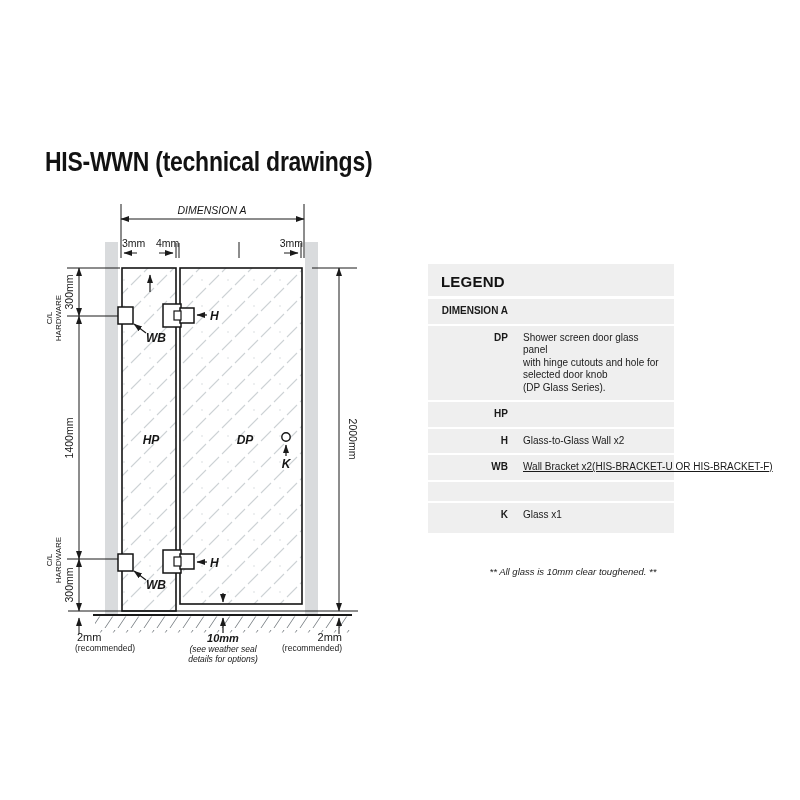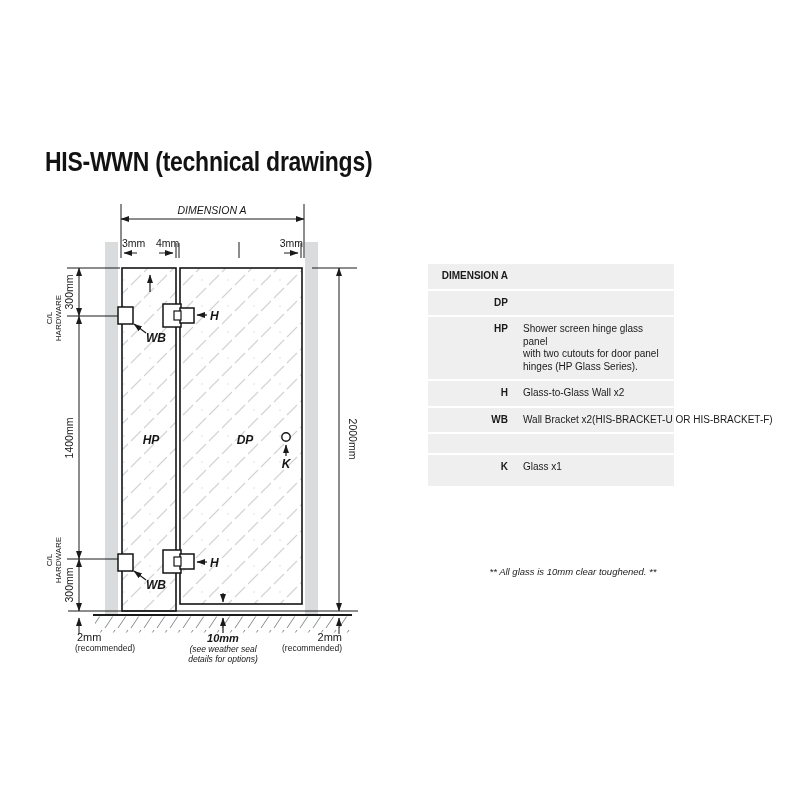--- a/index.html
+++ b/index.html
@@ -31,21 +31,21 @@
   }
   .legend-header{
     font-size:15px;font-weight:bold;letter-spacing:0.2px;color:#121212;
     padding:9px 13px 6px 13px;border-bottom:3px solid #ffffff;
   }
   .lrow{display:flex;padding:6px 13px;border-bottom:2.5px solid #ffffff;}
   .lrow:last-child{border-bottom:none;}
   .lrow.empty{min-height:7px;}
   .lterm{width:67px;flex-shrink:0;text-align:right;font-weight:bold;font-size:10px;line-height:12.5px;}
   .ldesc{margin-left:15px;width:150px;font-size:10px;line-height:12.5px;white-space:pre-line;}
-  .ldesc.one-line{white-space:nowrap;width:auto;overflow:visible;}
+  .ldesc.one-line{white-space:nowrap;width:auto;overflow:visible;text-decoration:underline;}
   .legend-footnote{
     position:absolute;left:428px;top:566px;width:290px;text-align:center;
     font-size:9.5px;font-style:italic;color:#222;
   }
 </style>
 </head>
 <body>
 
 <h1 class="page-title">HIS-WWN (technical drawings)</h1>
 
@@ -162,32 +162,34 @@
   <text x="77" y="641" class="t-mm">2mm</text>
   <text x="75" y="651" class="t-note">(recommended)</text>
   <text x="223" y="642" text-anchor="middle" class="t-mm-b">10mm</text>
   <text x="223" y="652" text-anchor="middle" class="t-note-i">(see weather seal</text>
   <text x="223" y="662" text-anchor="middle" class="t-note-i">details for options)</text>
   <text x="342" y="641" text-anchor="end" class="t-mm">2mm</text>
   <text x="342" y="651" text-anchor="end" class="t-note">(recommended)</text>
 </svg>
 
 <div class="legend">
+  <div class="legend-header">LEGEND</div>
 
   <div class="lrow">
     <div class="lterm">DIMENSION A</div>
   </div>
   <div class="lrow">
     <div class="lterm">DP</div>
+    <div class="ldesc">Shower screen door glass panel
+with hinge cutouts and hole for
+selected door knob
+(DP Glass Series).</div>
   </div>
   <div class="lrow">
     <div class="lterm">HP</div>
-    <div class="ldesc">Shower screen hinge glass panel
-with two cutouts for door panel
-hinges (HP Glass Series).</div>
   </div>
   <div class="lrow">
     <div class="lterm">H</div>
     <div class="ldesc">Glass-to-Glass Wall x2</div>
   </div>
   <div class="lrow">
     <div class="lterm">WB</div>
     <div class="ldesc one-line">Wall Bracket x2(HIS-BRACKET-U OR HIS-BRACKET-F)</div>
   </div>
   <div class="lrow empty">

